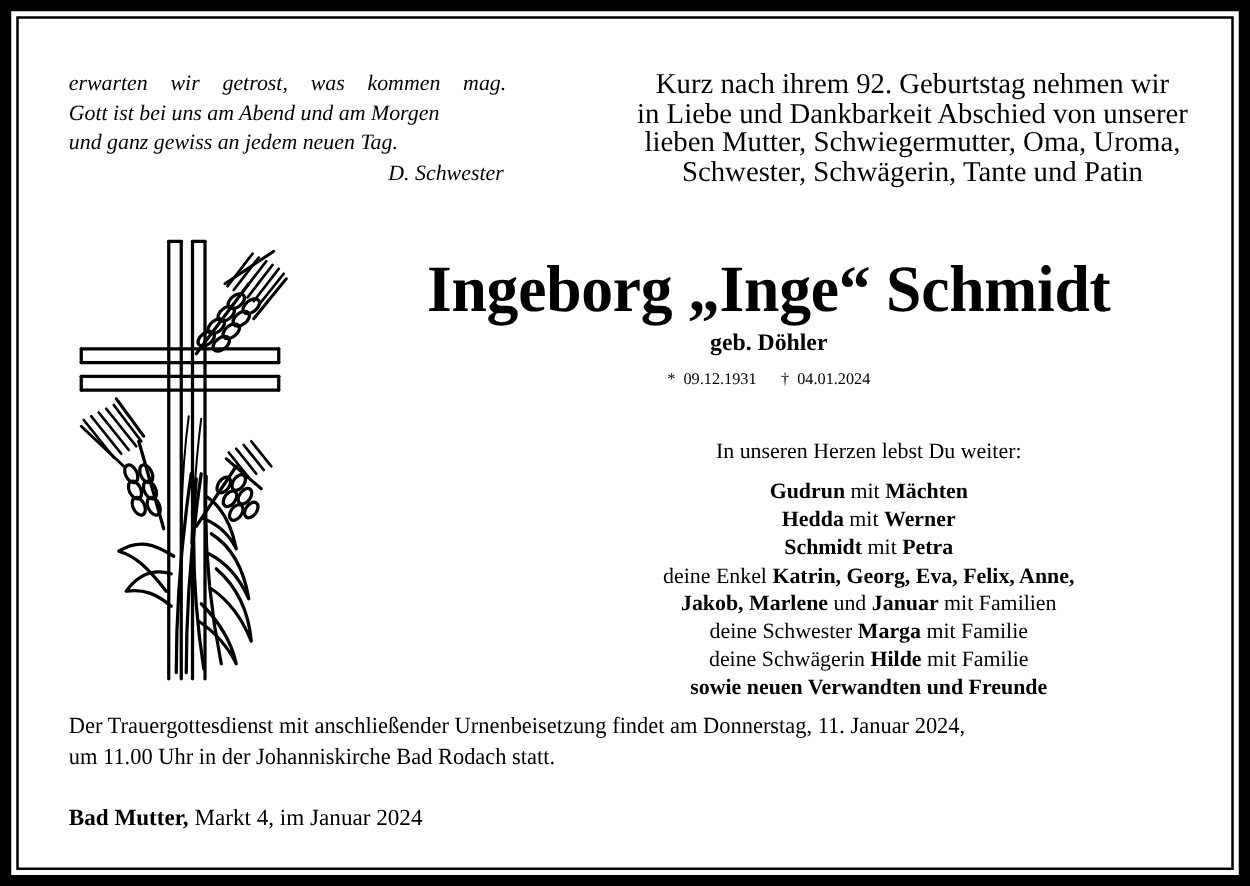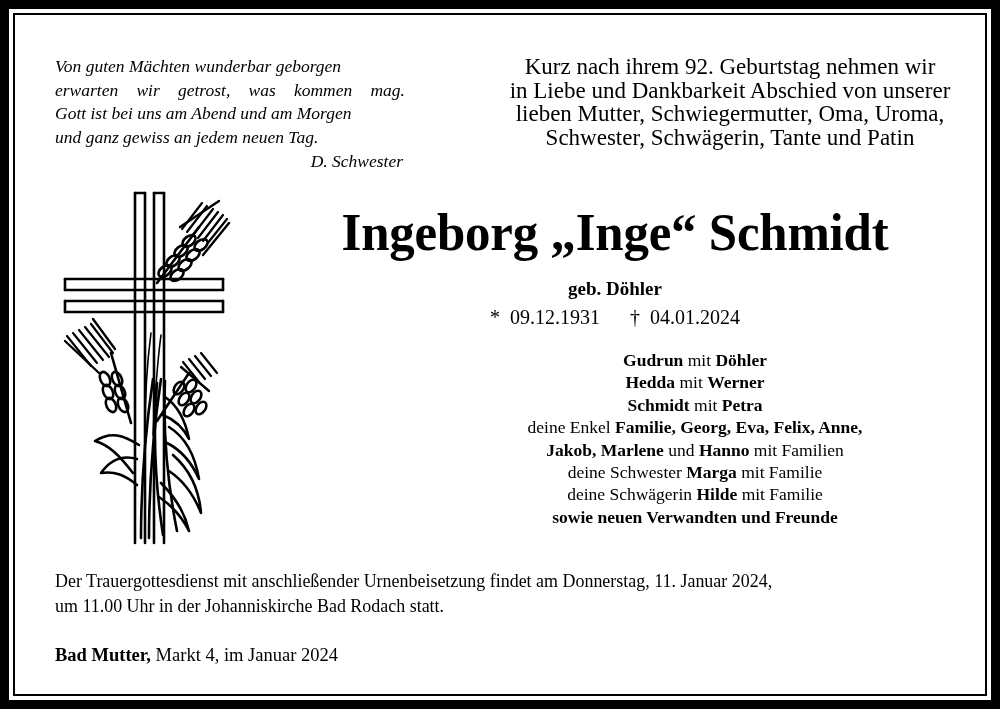--- a/index.html
+++ b/index.html
@@ -93,25 +93,25 @@
     line-height: 62px;
     letter-spacing: -0.2px;
     transform: scaleX(0.96);
     transform-origin: center;
     white-space: nowrap;
   }
   .maiden {
     font-size: 19px;
     font-weight: bold;
     line-height: 24px;
-    margin-top: 14px;
+    margin-top: 0;
     text-align: center;
   }
   .dates {
-    font-size: 20px;
+    font-size: 13px;
     line-height: 26px;
     margin-top: 3px;
     white-space: pre;
   }
 
   
   .survivors {
     left: 430px;
     top: 334px;
     width: 500px;
@@ -150,21 +150,20 @@
 </style>
 </head>
 <body>
 
 <div class="notice">
   <div class="frame-gap">
     <div class="frame-rule">
       <div class="canvas">
 
         <div class="abs quote">
-          <div class="ln">Von guten Mächten wunderbar geborgen</div>
           <div class="ln just">
             <span>erwarten</span>
             <span>wir</span>
             <span>getrost,</span>
             <span>was</span>
             <span>kommen</span>
             <span>mag.</span>
           </div>
           <div class="ln">Gott ist bei uns am Abend und am Morgen</div>
           <div class="ln">und ganz gewiss an jedem neuen Tag.</div>
@@ -178,26 +177,27 @@
           <div>Schwester, Schwägerin, Tante und Patin</div>
         </div>
 
         <div class="abs name-block">
           <div class="name">Ingeborg „Inge“ Schmidt</div>
           <div class="maiden">geb. Döhler</div>
           <div class="dates">*  09.12.1931      †  04.01.2024</div>
         </div>
 
         <div class="abs survivors">
+          <div class="lead">In unseren Herzen lebst Du weiter:</div>
           <div id="survivor-rows">
-              <div class="row"><span class="b">Gudrun</span><span> mit </span><span class="b">Döhler</span></div>
+              <div class="row"><span class="b">Gudrun</span><span> mit </span><span class="b">Mächten</span></div>
               <div class="row"><span class="b">Hedda</span><span> mit </span><span class="b">Werner</span></div>
               <div class="row"><span class="b">Schmidt</span><span> mit </span><span class="b">Petra</span></div>
-              <div class="row"><span>deine Enkel </span><span class="b">Familie, Georg, Eva, Felix, Anne,</span></div>
-              <div class="row"><span class="b">Jakob, Marlene</span><span> und </span><span class="b">Hanno</span><span> mit Familien</span></div>
+              <div class="row"><span>deine Enkel </span><span class="b">Katrin, Georg, Eva, Felix, Anne,</span></div>
+              <div class="row"><span class="b">Jakob, Marlene</span><span> und </span><span class="b">Januar</span><span> mit Familien</span></div>
               <div class="row"><span>deine Schwester </span><span class="b">Marga</span><span> mit Familie</span></div>
               <div class="row"><span>deine Schwägerin </span><span class="b">Hilde</span><span> mit Familie</span></div>
               <div class="row"><span class="b">sowie neuen Verwandten und Freunde</span></div>
             </div>
         </div>
 
         <div class="abs service">
           <div>Der Trauergottesdienst mit anschließender Urnenbeisetzung findet am Donnerstag, 11. Januar 2024,</div>
           <div>um 11.00 Uhr in der Johanniskirche Bad Rodach statt.</div>
         </div>

